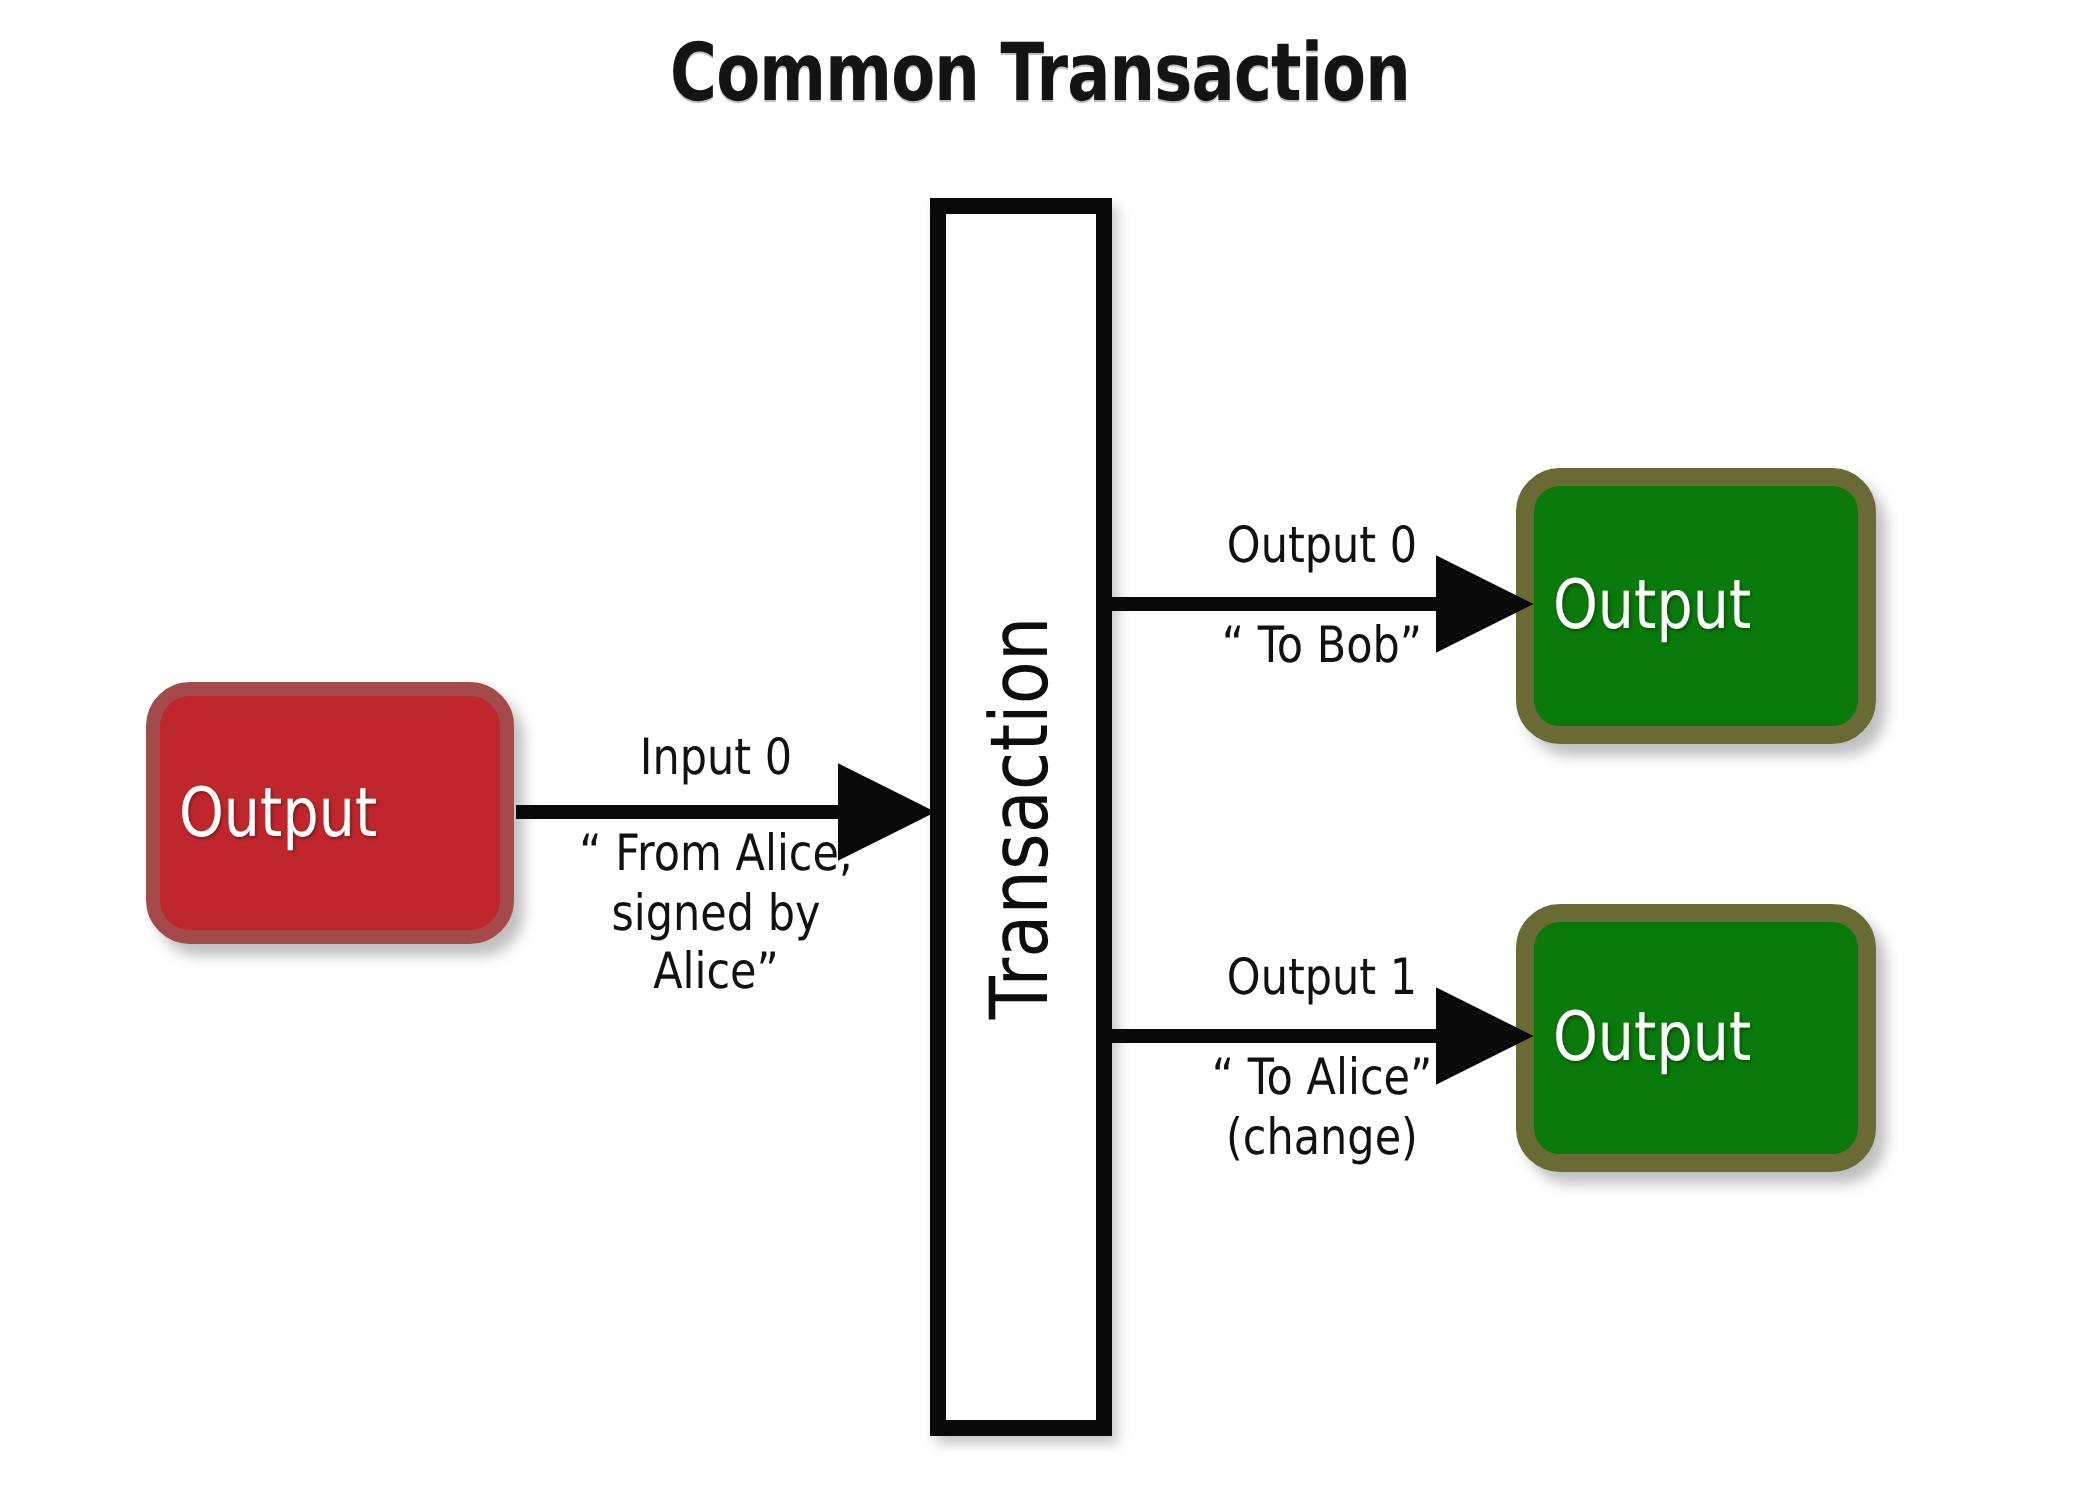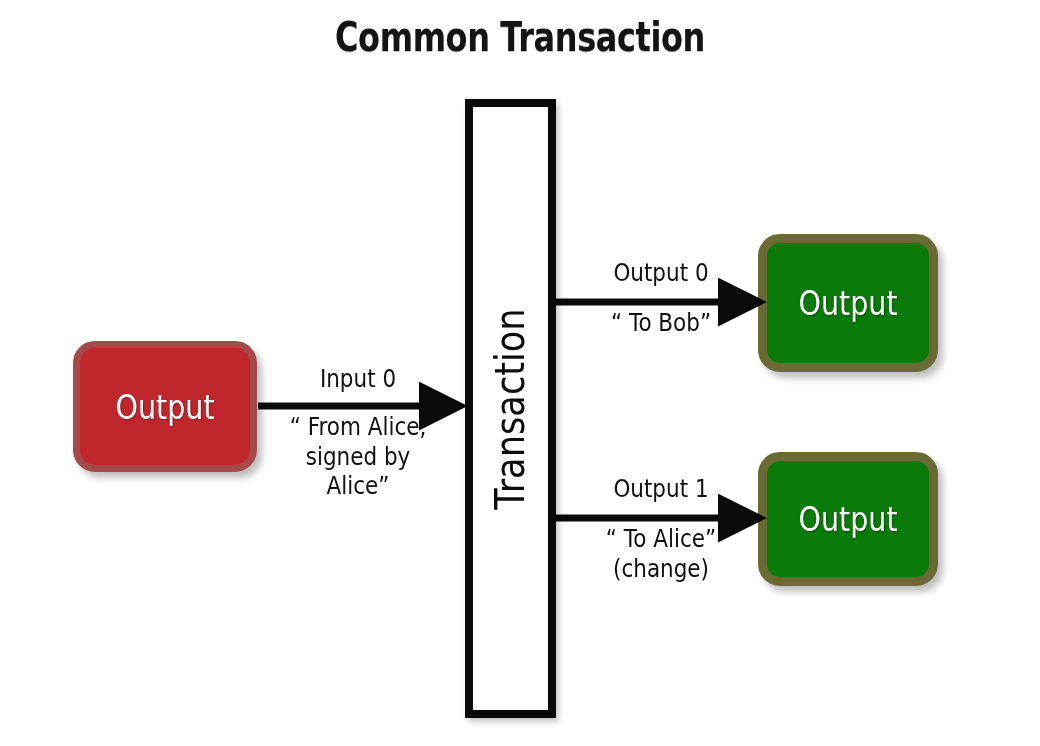--- a/index.html
+++ b/index.html
@@ -37,21 +37,21 @@
     text-shadow: 0px 1px 0px rgba(120,120,120,0.45);
   }
 
   
   .node {
     position: absolute;
     box-sizing: border-box;
     border-radius: 22px;
     display: flex;
     align-items: center;
-    justify-content: center;
+    justify-content: flex-start;
     color: #ffffff;
     font-family: "DejaVu Sans", sans-serif;
     font-size: 34px;
     font-weight: 400;
     letter-spacing: 0px;
     box-shadow: 5px 6px 7px rgba(0,0,0,0.25);
   }
   .node .node-label {
     transform: scaleX(0.84);
     display: inline-block;

